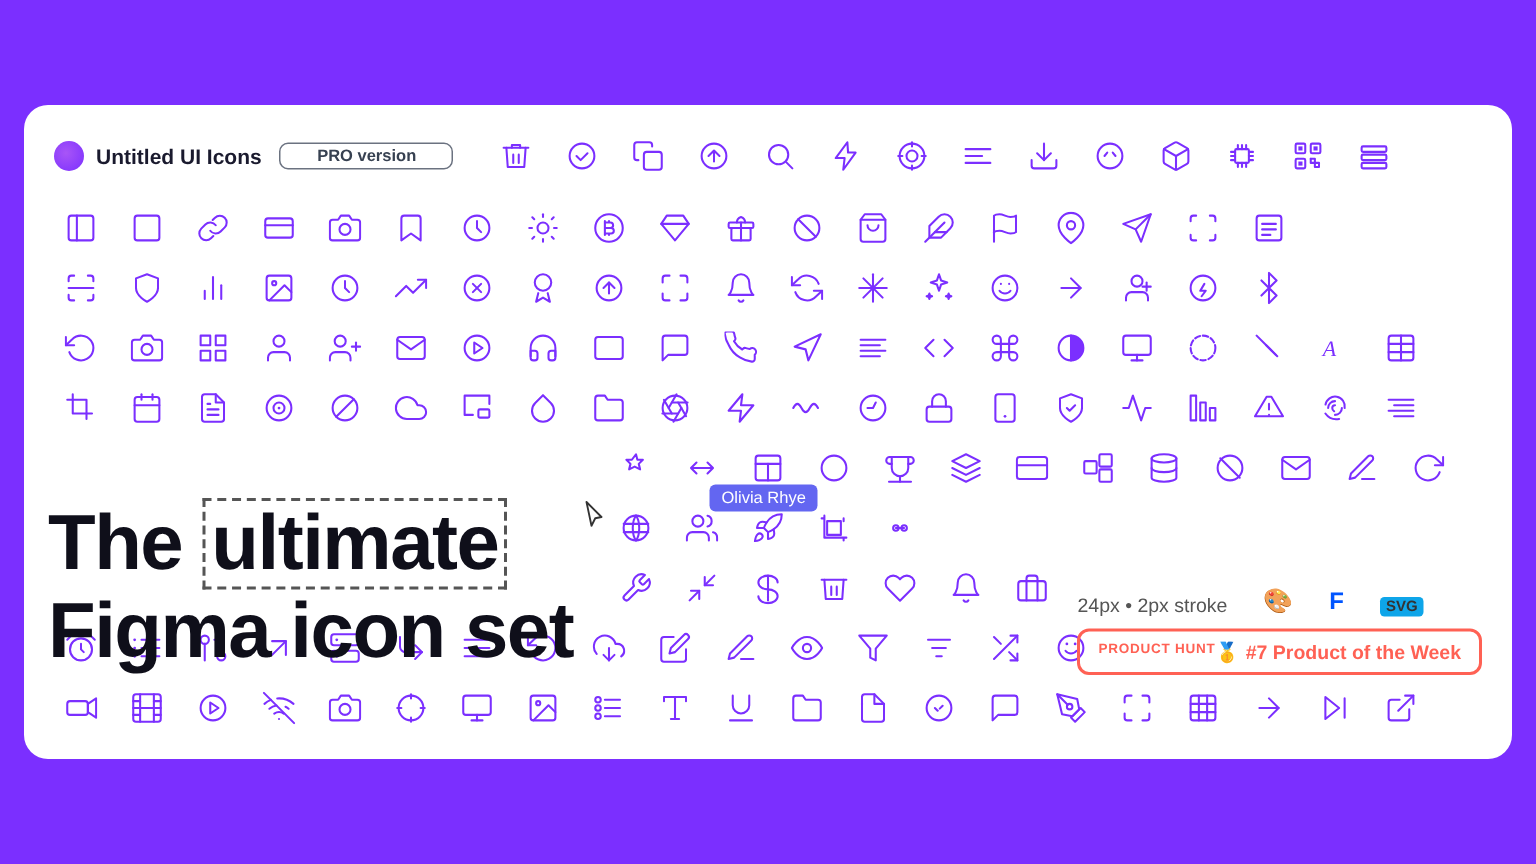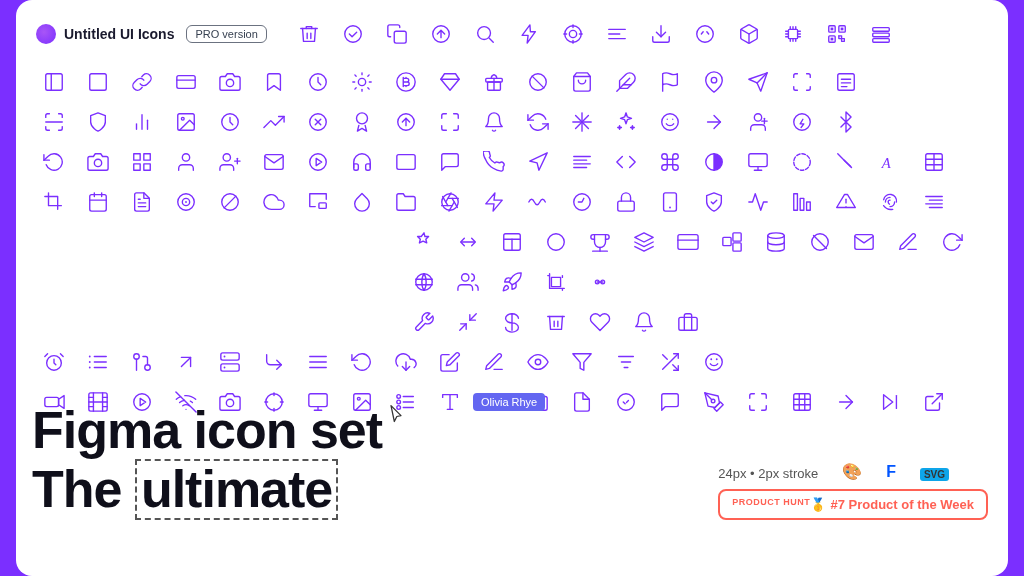--- a/index.html
+++ b/index.html
@@ -8,21 +8,21 @@
       height: 576px;
       background: #7B2FFF;
       display: flex;
       align-items: center;
       justify-content: center;
       font-family: -apple-system, BlinkMacSystemFont, 'Segoe UI', sans-serif;
       overflow: hidden;
     }
     .main-card {
       width: 992px;
-      height: 576px;
+      height: 436px;
       background: #ffffff;
       border-radius: 16px;
       position: relative;
       overflow: hidden;
       display: flex;
       flex-direction: column;
     }
     
     .header {
       display: flex;
@@ -44,23 +44,23 @@
     }
     .logo-text {
       font-size: 14px;
       font-weight: 600;
       color: #1a1a2e;
     }
     .pro-badge {
       background: transparent;
       border: 1.5px solid #6b7280;
       border-radius: 6px;
-      padding: 2px 8px;
+      padding: 2px 24px;
       font-size: 11px;
-      font-weight: 400;
+      font-weight: 700;
       color: #374151;
     }
     
     .icons-area {
       flex: 1;
       padding: 0 16px;
       position: relative;
       overflow: hidden;
     }
     .icon-row {
@@ -1283,24 +1283,24 @@
         <svg viewBox="0 0 24 24">
             <path d="M18 13v6a2 2 0 01-2 2H5a2 2 0 01-2-2V8a2 2 0 012-2h6"></path>
             <polyline points="15 3 21 3 21 9"></polyline>
             <line x1="10" y1="14" x2="21" y2="3"></line>
           </svg>
       </div>
     </div>
 
     <div class="text-overlay">
       <div class="headline">
-        <div>Figma icon set</div>
         <div>
           The <span class="highlight-rect">ultimate</span>
         </div>
+        <div>Figma icon set</div>
       </div>
     </div>
 
     <div class="cursor-indicator">
       <svg class="cursor-svg" viewBox="0 0 20 24" fill="none">
         <path d="M4 2l12 12-5 1-3 6L4 2z" fill="white" stroke="#333" stroke-width="1.5" stroke-linejoin="round"></path>
       </svg>
     </div>
 
     <div class="olivia-label">Olivia Rhye</div>

